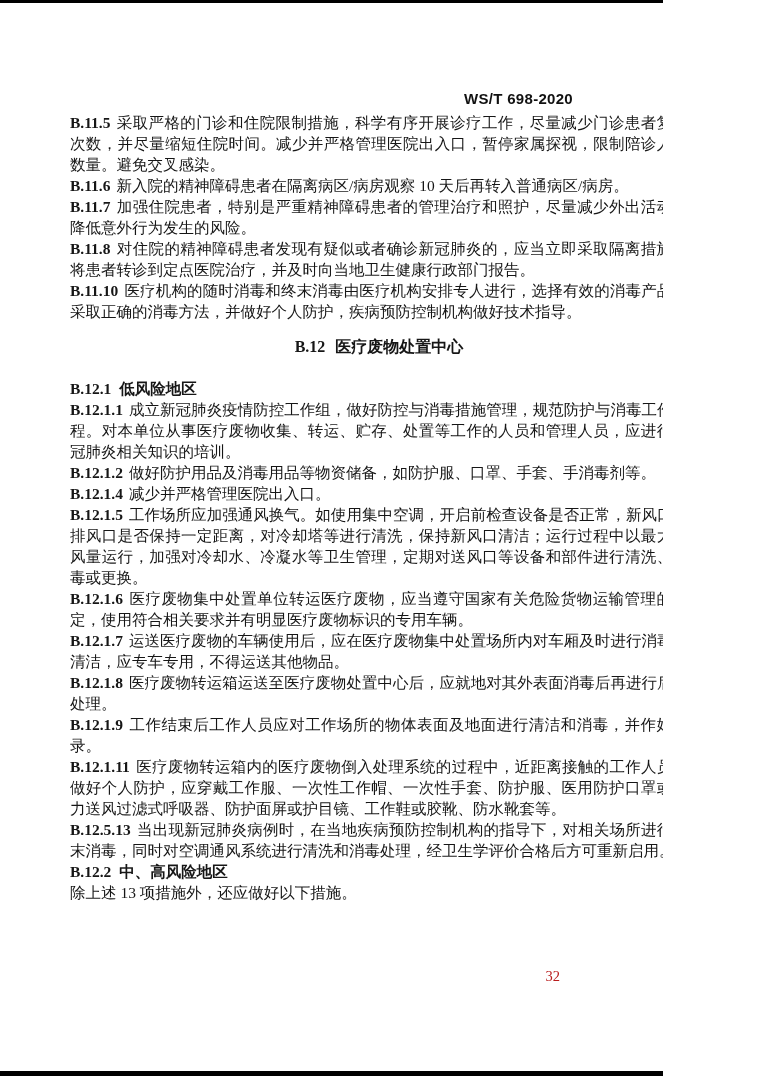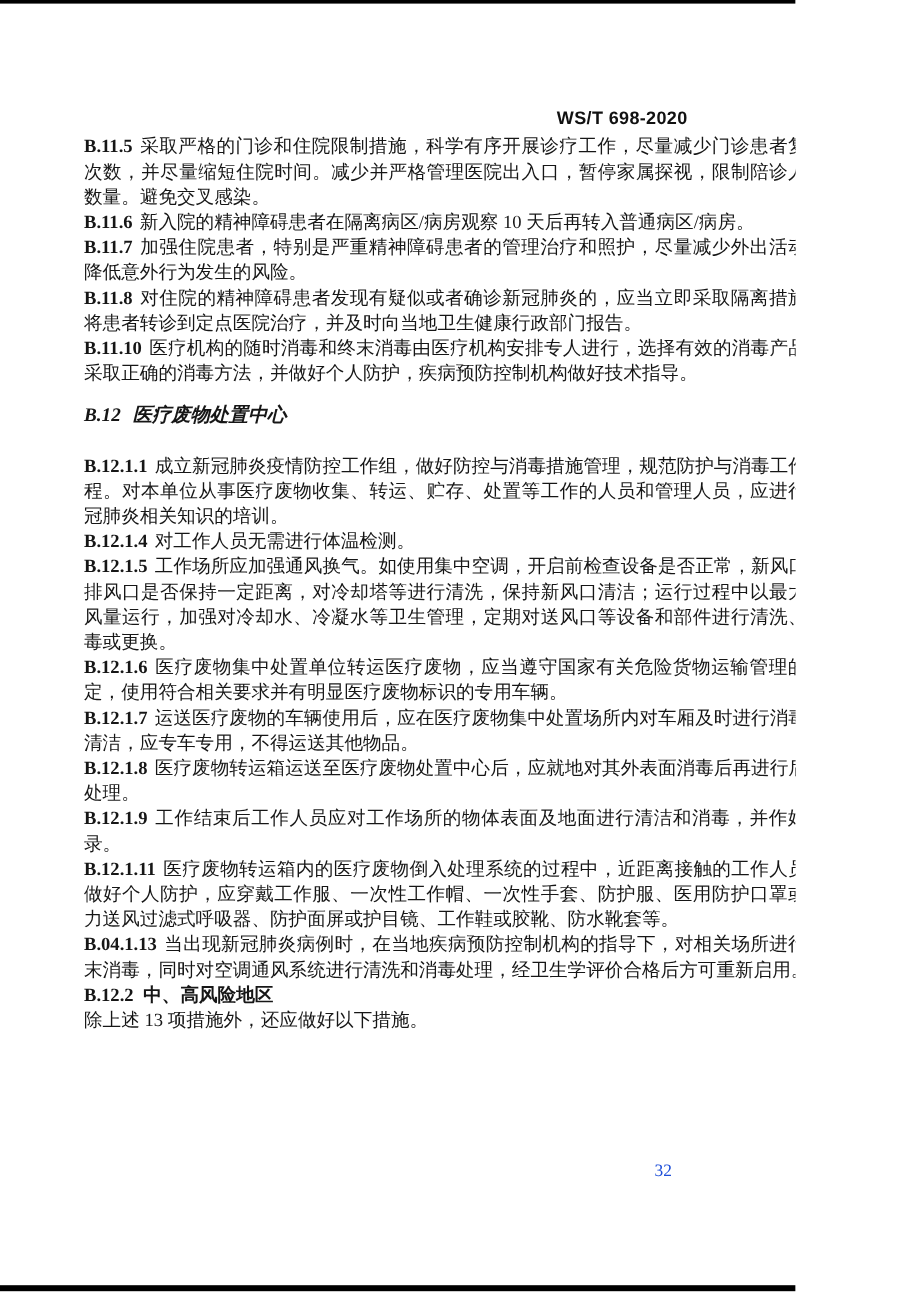--- a/index.html
+++ b/index.html
@@ -39,58 +39,59 @@
     line-height: 21px;
     text-align: justify;
   }
   .doc-body p { margin: 0; }
   .doc-body .label { font-weight: bold; margin-right: 6px; }
   .doc-body .section {
     font-weight: bold;
     font-size: 16px;
     margin-top: 14px;
     margin-bottom: 21px;
-    text-align: left;
-    font-style: italic;
+    text-align: center;
   }
   .doc-body .section .label { margin-right: 10px; }
   .doc-body .subsection { font-weight: bold; text-align: left; }
   .doc-body .subsection .label { margin-right: 8px; }
   .page-number {
     position: absolute;
     top: 968px;
     right: 103px;
     font-size: 14.5px;
-    color: #1d4ed8;
+    color: #b91c1c;
   }
 </style>
 </head>
 <body>
 
 <div class="page">
   <div class="scan-edge top"></div>
 
   <div class="std-header">WS/T 698-2020</div>
 
   <div class="doc-body">
       <p class="block para"><span class="label">B.11.5</span><span>采取严格的门诊和住院限制措施，科学有序开展诊疗工作，尽量减少门诊患者复诊次数，并尽量缩短住院时间。减少并严格管理医院出入口，暂停家属探视，限制陪诊人员数量。避免交叉感染。</span></p>
       <p class="block para"><span class="label">B.11.6</span><span>新入院的精神障碍患者在隔离病区/病房观察 10 天后再转入普通病区/病房。</span></p>
       <p class="block para"><span class="label">B.11.7</span><span>加强住院患者，特别是严重精神障碍患者的管理治疗和照护，尽量减少外出活动，降低意外行为发生的风险。</span></p>
       <p class="block para"><span class="label">B.11.8</span><span>对住院的精神障碍患者发现有疑似或者确诊新冠肺炎的，应当立即采取隔离措施，将患者转诊到定点医院治疗，并及时向当地卫生健康行政部门报告。</span></p>
       <p class="block para"><span class="label">B.11.10</span><span>医疗机构的随时消毒和终末消毒由医疗机构安排专人进行，选择有效的消毒产品，采取正确的消毒方法，并做好个人防护，疾病预防控制机构做好技术指导。</span></p>
       <p class="block section"><span class="label">B.12</span><span>医疗废物处置中心</span></p>
+      <p class="block subsection"><span class="label">B.12.1</span><span>低风险地区</span></p>
       <p class="block para"><span class="label">B.12.1.1</span><span>成立新冠肺炎疫情防控工作组，做好防控与消毒措施管理，规范防护与消毒工作流程。对本单位从事医疗废物收集、转运、贮存、处置等工作的人员和管理人员，应进行新冠肺炎相关知识的培训。</span></p>
-      <p class="block para"><span class="label">B.12.1.4</span><span>对工作人员无需进行体温检测。</span></p>
+      <p class="block para"><span class="label">B.12.1.2</span><span>做好防护用品及消毒用品等物资储备，如防护服、口罩、手套、手消毒剂等。</span></p>
+      <p class="block para"><span class="label">B.12.1.4</span><span>减少并严格管理医院出入口。</span></p>
       <p class="block para"><span class="label">B.12.1.5</span><span>工作场所应加强通风换气。如使用集中空调，开启前检查设备是否正常，新风口和排风口是否保持一定距离，对冷却塔等进行清洗，保持新风口清洁；运行过程中以最大新风量运行，加强对冷却水、冷凝水等卫生管理，定期对送风口等设备和部件进行清洗、消毒或更换。</span></p>
       <p class="block para"><span class="label">B.12.1.6</span><span>医疗废物集中处置单位转运医疗废物，应当遵守国家有关危险货物运输管理的规定，使用符合相关要求并有明显医疗废物标识的专用车辆。</span></p>
       <p class="block para"><span class="label">B.12.1.7</span><span>运送医疗废物的车辆使用后，应在医疗废物集中处置场所内对车厢及时进行消毒和清洁，应专车专用，不得运送其他物品。</span></p>
       <p class="block para"><span class="label">B.12.1.8</span><span>医疗废物转运箱运送至医疗废物处置中心后，应就地对其外表面消毒后再进行后续处理。</span></p>
       <p class="block para"><span class="label">B.12.1.9</span><span>工作结束后工作人员应对工作场所的物体表面及地面进行清洁和消毒，并作好记录。</span></p>
       <p class="block para"><span class="label">B.12.1.11</span><span>医疗废物转运箱内的医疗废物倒入处理系统的过程中，近距离接触的工作人员需做好个人防护，应穿戴工作服、一次性工作帽、一次性手套、防护服、医用防护口罩或动力送风过滤式呼吸器、防护面屏或护目镜、工作鞋或胶靴、防水靴套等。</span></p>
-      <p class="block para"><span class="label">B.04.1.13</span><span>当出现新冠肺炎病例时，在当地疾病预防控制机构的指导下，对相关场所进行终末消毒，同时对空调通风系统进行清洗和消毒处理，经卫生学评价合格后方可重新启用。</span></p>
+      <p class="block para"><span class="label">B.12.5.13</span><span>当出现新冠肺炎病例时，在当地疾病预防控制机构的指导下，对相关场所进行终末消毒，同时对空调通风系统进行清洗和消毒处理，经卫生学评价合格后方可重新启用。</span></p>
       <p class="block subsection"><span class="label">B.12.2</span><span>中、高风险地区</span></p>
       <p class="block plain"><span>除上述 13 项措施外，还应做好以下措施。</span></p>
     </div>
 
   <div class="page-number">32</div>
 
   <div class="scan-edge bottom"></div>
 </div>
 
 </body></html>

